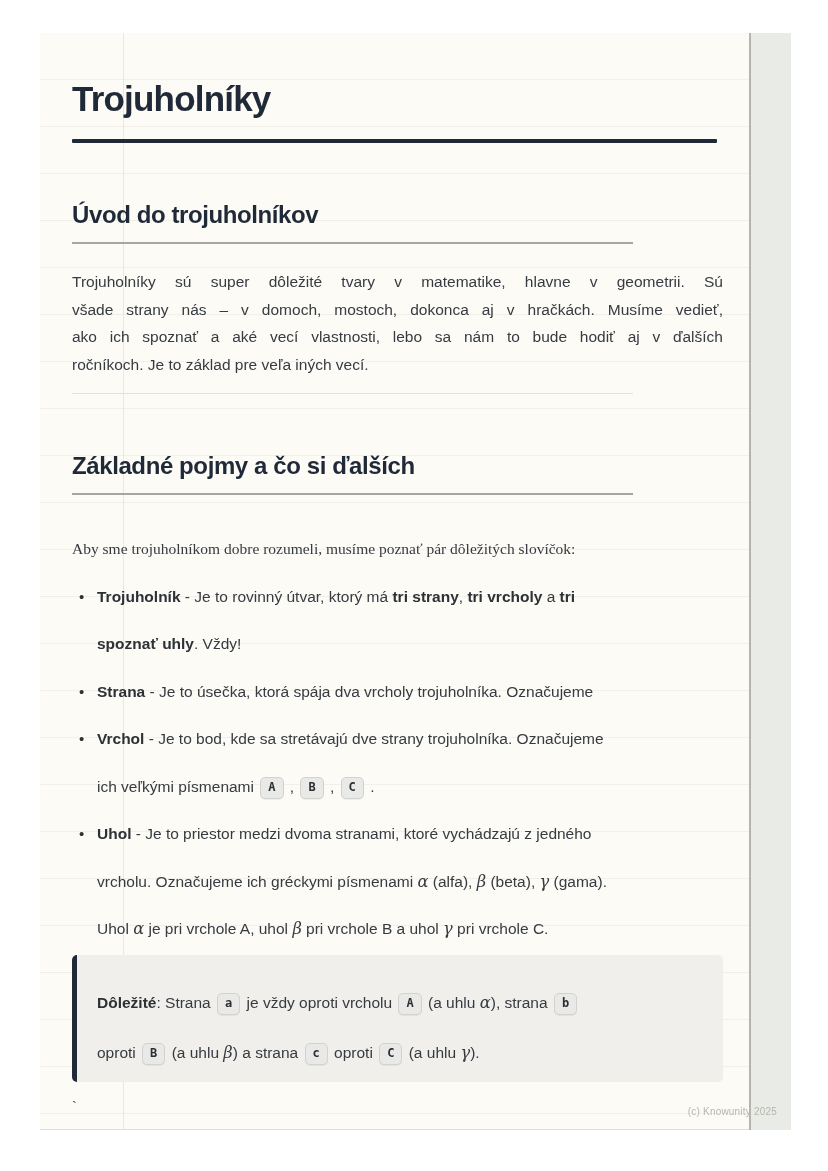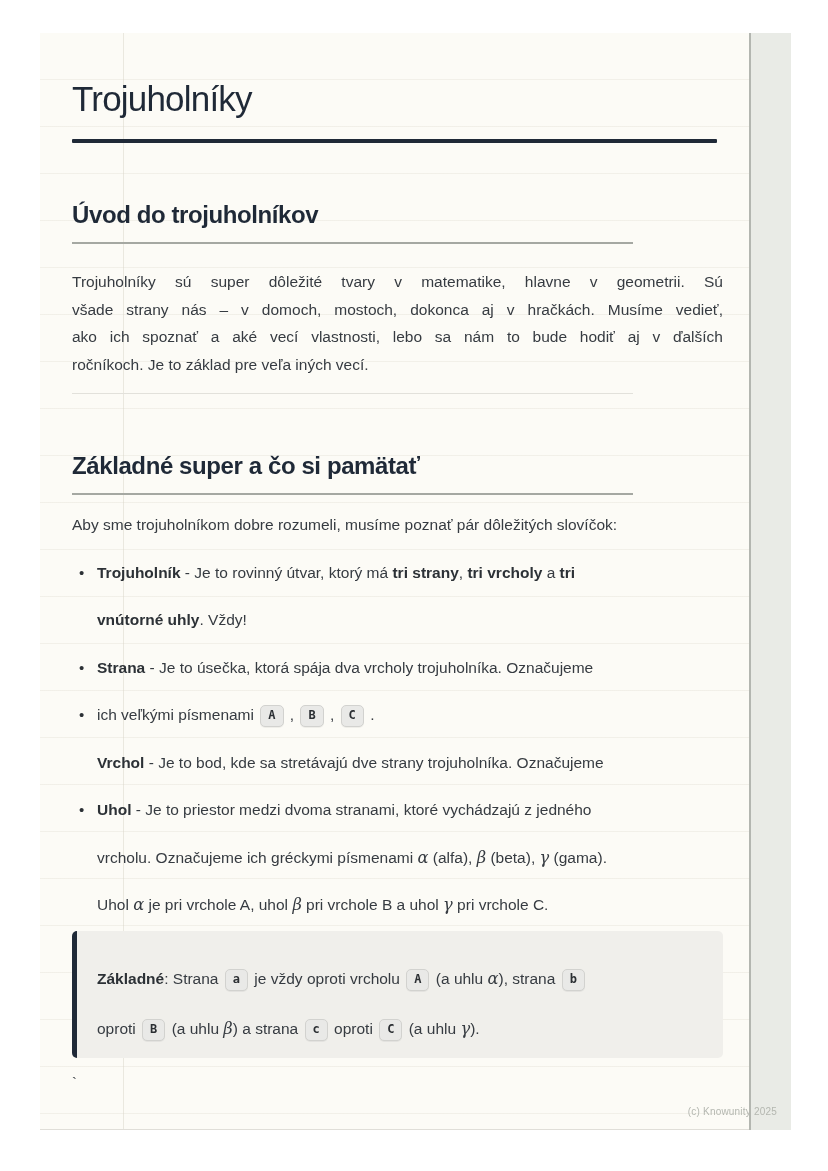--- a/index.html
+++ b/index.html
@@ -21,34 +21,34 @@
   .edge {
     position:absolute; left:709px; top:0; width:42px; height:1097px;
     background:var(--edge-strip,#e9ebe6); border-left:2px solid var(--edge-line,#b3b6b0);
   }
   .watermark {
     position:absolute; right:14px; bottom:13px; z-index:5;
     font-size:10px; color:var(--watermark,#b4b7b0); letter-spacing:0.2px;
   }
   .content { position:absolute; left:32px; top:0; width:651px; padding-top:45px; }
   h1 {
-    font-size:35px; line-height:42px; font-weight:400; letter-spacing:-0.8px;
+    font-size:35px; line-height:42px; font-weight:700; letter-spacing:-0.8px;
     color:var(--accent,#1f2937);
   }
   .h1-rule { margin-top:19px; width:645px; height:4px; background:var(--accent,#1f2937); border-radius:1px; }
   h2 {
     margin-top:57px; font-size:24px; line-height:30px; font-weight:700; letter-spacing:-0.4px;
     color:var(--accent,#1f2937);
   }
   .h2-rule { margin-top:12px; width:561px; height:2px; background:var(--rule-gray,#a5a8a2); }
   .divider { margin-top:15px; width:561px; height:1px; background:var(--divider,#e2e1db); }
   .para { margin-top:24px; font-size:15.5px; }
   .jline { line-height:27.5px; text-align:justify; text-align-last:justify; }
   .jline.last { text-align-last:left; }
-  .intro { margin-top:16px; font-size:15.5px; line-height:27.5px; }
+  .intro { margin-top:40px; font-size:15.5px; line-height:27.5px;font-family:Liberation Serif, serif; }
   ul.terms { margin-top:14px; list-style:none; }
   ul.terms li { position:relative; padding-left:25px; font-size:15.5px; }
   ul.terms li + li { margin-top:4px; }
   ul.terms .dot { position:absolute; left:7px; top:0; line-height:27.5px; color:#2c3136; font-size:15px; }
   .rline { line-height:27.5px;margin-top:20px; }
   strong { font-weight:700; color:#2c3136; }
   .badge {
     display:inline-block; font-family:"DejaVu Sans Mono","Liberation Mono",monospace;
     font-size:12px; font-weight:700; line-height:15px; color:#2b2f33;
     background:var(--badge-bg,#e9e9e7); border:1px solid var(--badge-border,#d2d2cf);
@@ -84,56 +84,56 @@
               <div class="jline">Trojuholníky sú super dôležité tvary v matematike, hlavne v geometrii. Sú</div>
               <div class="jline">všade strany nás – v domoch, mostoch, dokonca aj v hračkách. Musíme vedieť,</div>
               <div class="jline">ako ich spoznať a aké vecí vlastnosti, lebo sa nám to bude hodiť aj v ďalších</div>
               <div class="jline last">ročníkoch. Je to základ pre veľa iných vecí.</div>
             </div>
         </section>
 
         <div class="divider"></div>
 
         <section>
-          <h2>Základné super a čo si pamätať</h2>
+          <h2>Základné pojmy a čo si ďalších</h2>
           <div class="h2-rule"></div>
           <p class="intro">Aby sme trojuholníkom dobre rozumeli, musíme poznať pár dôležitých slovíčok:</p>
           <ul class="terms">
               <li>
                 <span class="dot">•</span>
                 <div class="btext">
                   <div class="rline"><strong>Trojuholník</strong> - Je to rovinný útvar, ktorý má <strong>tri strany</strong>, <strong>tri vrcholy</strong> a <strong>tri</strong></div>
-                  <div class="rline"><strong>vnútorné uhly</strong>. Vždy!</div>
+                  <div class="rline"><strong>spoznať uhly</strong>. Vždy!</div>
                 </div>
               </li>
               <li>
                 <span class="dot">•</span>
                 <div class="btext">
                   <div class="rline"><strong>Strana</strong> - Je to úsečka, ktorá spája dva vrcholy trojuholníka. Označujeme</div>
                 </div>
               </li>
               <li>
                 <span class="dot">•</span>
                 <div class="btext">
+                  <div class="rline"><strong>Vrchol</strong> - Je to bod, kde sa stretávajú dve strany trojuholníka. Označujeme</div>
                   <div class="rline">ich veľkými písmenami <code class="badge">A</code> , <code class="badge">B</code> , <code class="badge">C</code> .</div>
-                  <div class="rline"><strong>Vrchol</strong> - Je to bod, kde sa stretávajú dve strany trojuholníka. Označujeme</div>
                 </div>
               </li>
               <li>
                 <span class="dot">•</span>
                 <div class="btext">
                   <div class="rline"><strong>Uhol</strong> - Je to priestor medzi dvoma stranami, ktoré vychádzajú z jedného</div>
                   <div class="rline">vrcholu. Označujeme ich gréckymi písmenami <em class="greek">α</em> (alfa), <em class="greek">β</em> (beta), <em class="greek">γ</em> (gama).</div>
                   <div class="rline">Uhol <em class="greek">α</em> je pri vrchole A, uhol <em class="greek">β</em> pri vrchole B a uhol <em class="greek">γ</em> pri vrchole C.</div>
                 </div>
               </li>
             </ul>
           <div class="callout">
             <div class="callout-text">
-                <div class="rline"><strong>Základné</strong>: Strana <code class="badge">a</code> je vždy oproti vrcholu <code class="badge">A</code> (a uhlu <em class="greek">α</em>), strana <code class="badge">b</code></div>
+                <div class="rline"><strong>Dôležité</strong>: Strana <code class="badge">a</code> je vždy oproti vrcholu <code class="badge">A</code> (a uhlu <em class="greek">α</em>), strana <code class="badge">b</code></div>
                 <div class="rline">oproti <code class="badge">B</code> (a uhlu <em class="greek">β</em>) a strana <code class="badge">c</code> oproti <code class="badge">C</code> (a uhlu <em class="greek">γ</em>).</div>
               </div>
           </div>
           <div class="stray">`</div>
         </section>
 
       </div>
     </div>
     <div class="edge"></div>
     <div class="watermark">(c) Knowunity 2025</div>

